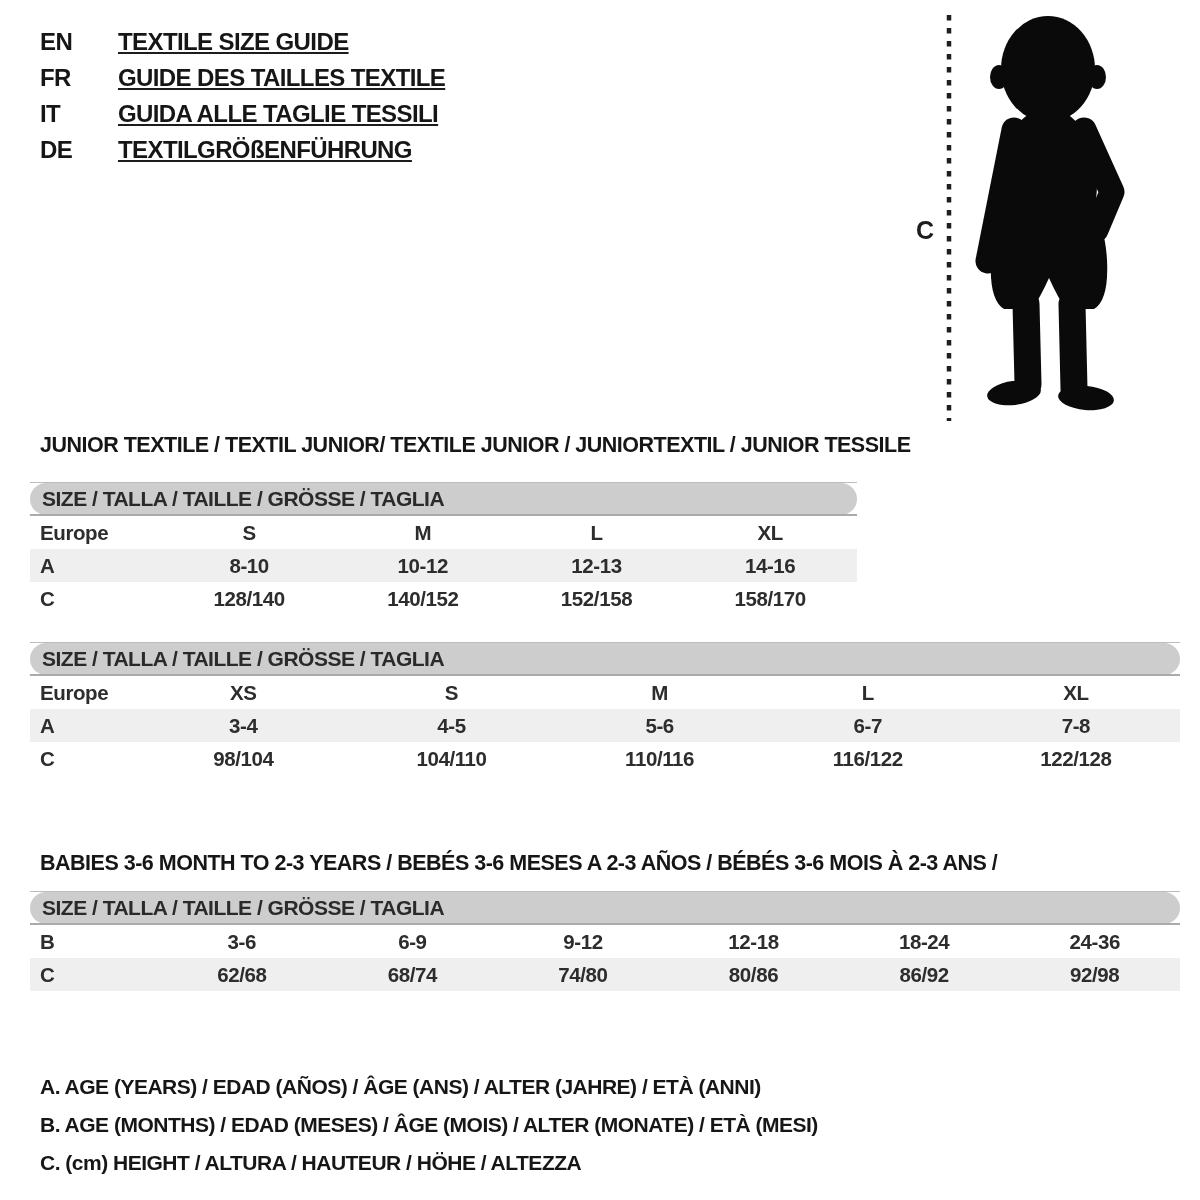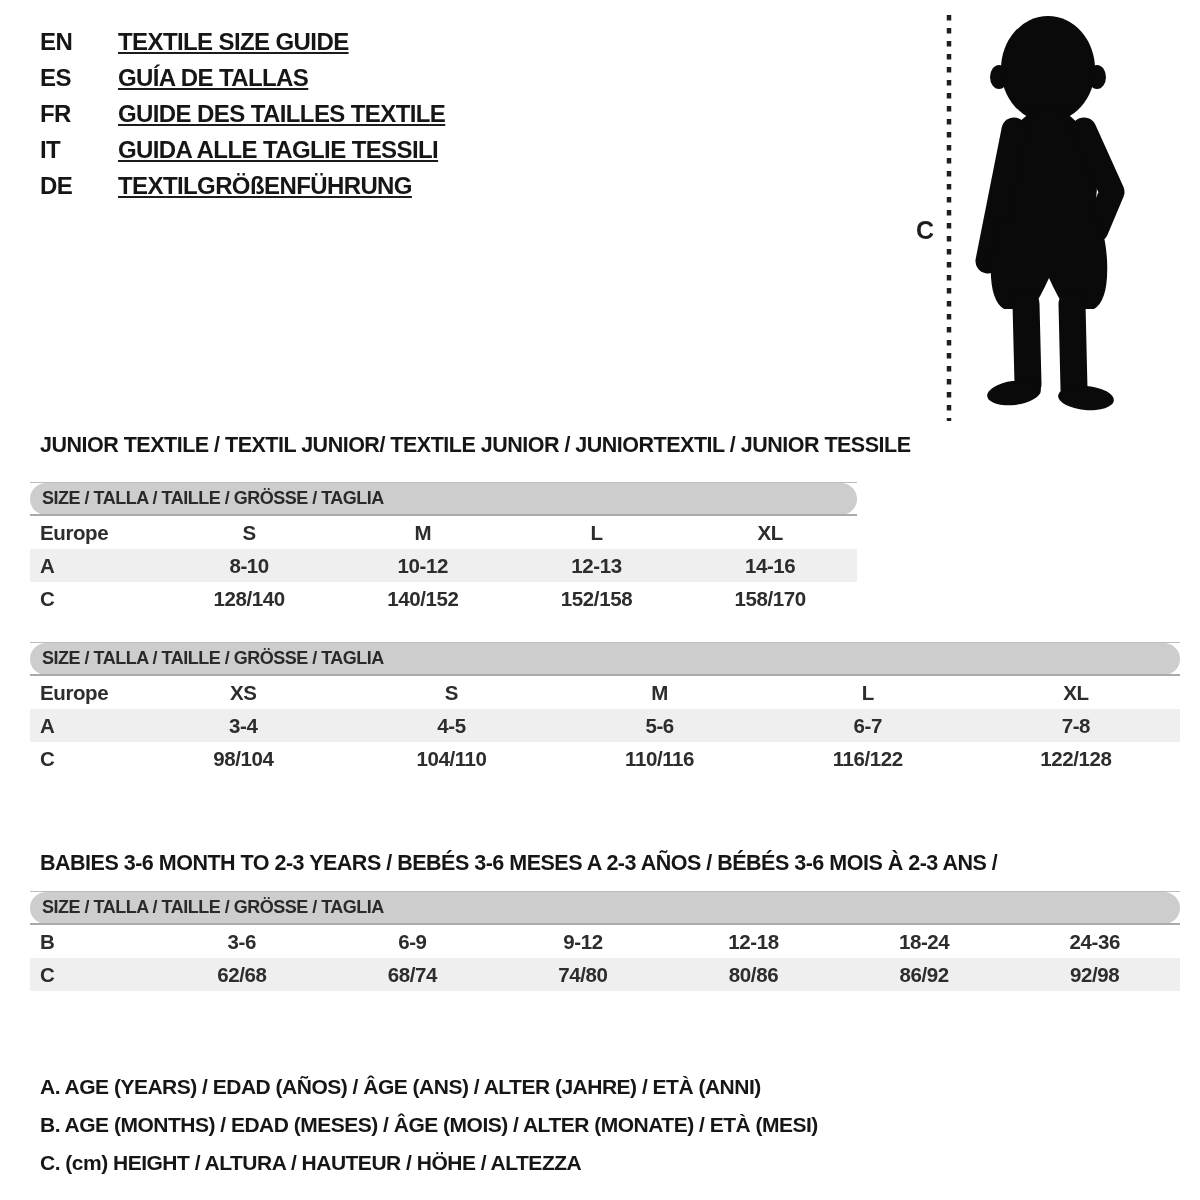--- a/index.html
+++ b/index.html
@@ -34,43 +34,40 @@
   .babies-title-line { font-size:21.5px; line-height:40px; letter-spacing:-0.5px; white-space:nowrap; color:#161616; margin-left:10px; }
   .babies-title-block { margin-bottom:8px; }
   .sub-a { font-size:14px; vertical-align:-5px; letter-spacing:-0.3px; }
 
   table.size-table { width:100%; border-collapse:collapse; table-layout:fixed; }
   table.size-table td { padding:0; }
 
   tr.size-head td {
     height:31px; background:#cdcdcd;
     border-top:1px solid #bdbdbd; border-bottom:2px solid #aaaaaa;
-    padding-left:12px; font-size:18px; letter-spacing:-0.5px; color:#2a2a2a;border-radius:16px;
+    padding-left:12px; font-size:21px; letter-spacing:-0.5px; color:#2a2a2a;border-radius:16px;
   }
   tr.data-row td { height:33px; text-align:center; font-size:20.5px; letter-spacing:-0.4px; color:#2d2d2d; white-space:nowrap; }
   tr.data-row td.lbl { text-align:left; padding-left:10px; }
   tr.shaded td { background:#efefef; }
 
   col.lbl-junior   { width:16%; }
   col.lbl-children { width:9.5%; }
   col.lbl-babies   { width:11%; }
 
   
   .legend-block { position:absolute; left:40px; top:1068px; }
   .legend-line { font-size:21px; line-height:38px; letter-spacing:-0.5px; white-space:nowrap; color:#161616; }
 </style>
 </head>
 <body>
 
 <div class="lang-block">
   <div class="lang-row">
     <span class="lang-code">EN</span><span class="lang-label">TEXTILE SIZE GUIDE</span>
-  </div>
-  <div class="lang-row">
-    <span class="lang-code">ES</span><span class="lang-label">GUÍA DE TALLAS</span>
   </div>
   <div class="lang-row">
     <span class="lang-code">FR</span><span class="lang-label">GUIDE DES TAILLES TEXTILE</span>
   </div>
   <div class="lang-row">
     <span class="lang-code">IT</span><span class="lang-label">GUIDA ALLE TAGLIE TESSILI</span>
   </div>
   <div class="lang-row">
     <span class="lang-code">DE</span><span class="lang-label">TEXTILGRÖßENFÜHRUNG</span>
   </div>

